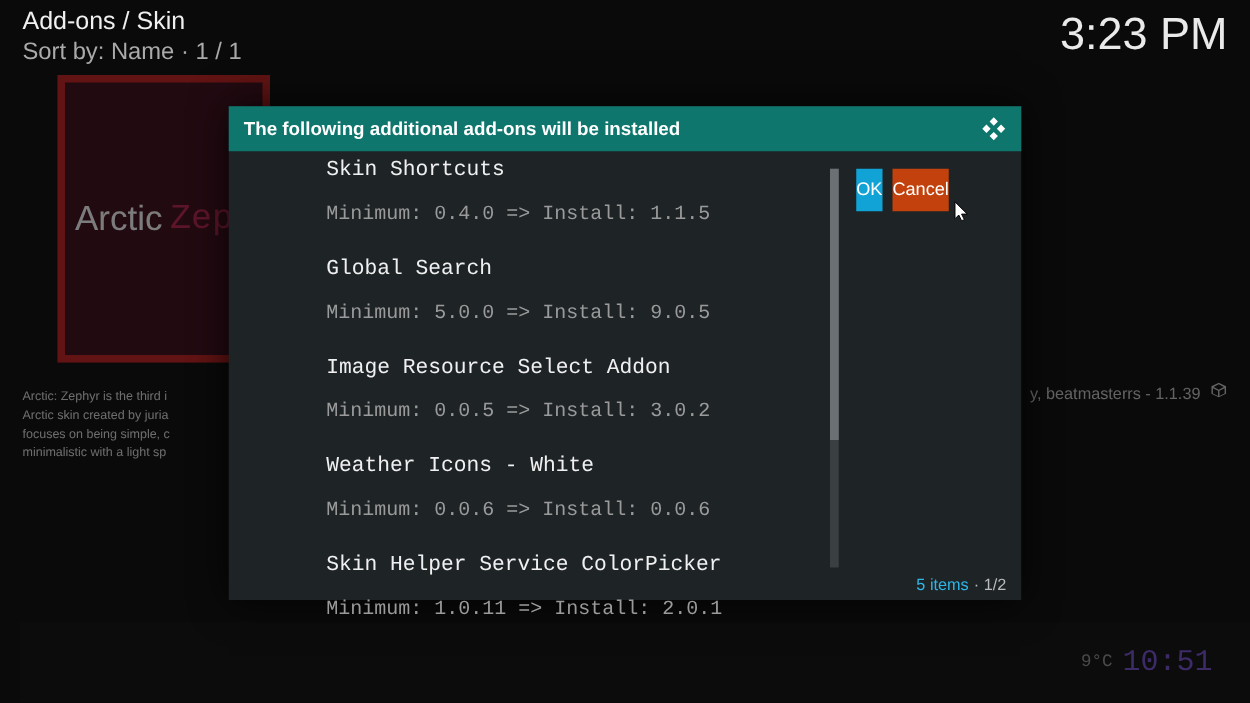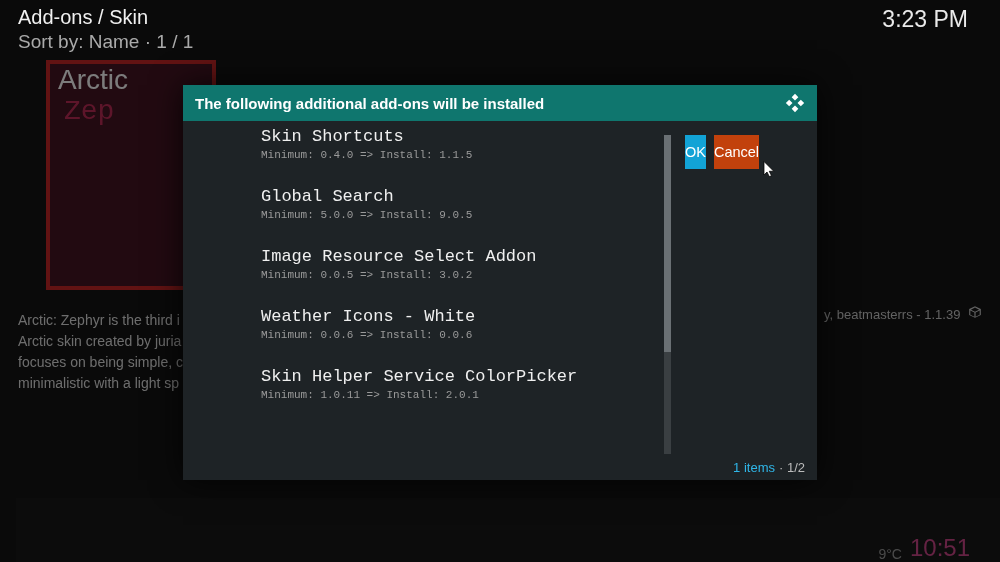--- a/index.html
+++ b/index.html
@@ -6,56 +6,55 @@
 body {
   width: 1000px; height: 562px;
   background: #0a0a0a;
   font-family: "Segoe UI", Arial, sans-serif;
   color: #e8e8e8;
   overflow: hidden;
   position: relative;
 }
 .header {
   display: flex; justify-content: space-between; align-items: flex-start;
-  padding: 6px 32px 0 18px;
+  padding: 6px 18px 0 18px;
 }
 .breadcrumb { font-size: 20px; font-weight: 300; color: #f0f0f0; }
 .sort-line { font-size: 19px; color: #aaa; margin-top: 2px; }
-.clock { font-size: 23px; font-weight: 300; color: #eaeaea; }
+.clock { font-size: 36px; font-weight: 300; color: #eaeaea; }
 
 .bg-content {
   position: absolute; top: 60px; left: 18px; width: 260px;
   color: #ccc; opacity: 0.5;
 }
 .skin-card {
   width: 170px; height: 230px; background: #3a0a18;
   margin-left: 28px; margin-bottom: 20px;
-  display: flex; align-items: flex-start; padding-left: 8px;
-  border: 4px solid #b91c1c;
-  flex-direction: column;
+  display: flex; align-items: center; padding-left: 8px;
+  border: 6px solid #b91c1c;
 }
 .skin-card .t1 { font-size: 28px; color: #eee; font-weight: 300; }
 .skin-card .t2 { font-size: 28px; color: #b0214b; font-weight: 300; margin-left: 6px; font-family: Liberation Mono, monospace; }
-.desc { font-size: 14px; line-height: 1.5; color: #d0d0d0; }
+.desc { font-size: 10px; line-height: 1.5; color: #d0d0d0; }
 
 .right-info {
   position: absolute; right: 18px; top: 305px;
   font-size: 13px; color: #bbb; opacity: 0.5;
 }
 .right-info .pkg { display: inline-block; margin-left:4px; }
 
 .bottom-bar {
   position: absolute; left: 16px; right: 0; bottom: 0; height: 64px;
   background: rgba(20,20,20,0.5);
   opacity: 0.4;
-  display: flex; align-items: flex-end; justify-content: flex-end;
-  padding: 0 30px; font-size: 14px; color: #aaa;
+  display: flex; align-items: center; justify-content: flex-end;
+  padding: 0 30px; font-size: 14px; color: #aaa; font-family: Liberation Mono, monospace;
 }
 .bottom-temp { margin-right: 8px; }
-.bottom-time { color: #ec4899; font-size: 24px; font-weight: 300; }
+.bottom-time { color: #8b5cf6; font-size: 24px; font-weight: 300; }
 
 
 .dialog {
   position: absolute; left: 183px; top: 85px;
   width: 634px; height: 395px;
   background: #1e2326;
   box-shadow: 0 0 30px rgba(0,0,0,0.8);
 }
 .dlg-header {
   height: 36px; background: #0f766e;
@@ -69,21 +68,21 @@
   display: flex; height: calc(100% - 36px - 26px);
 }
 .list-col {
   flex: 1; padding: 6px 0 0 0;
   position: relative;
   font-family: Liberation Mono, monospace;
 }
 .list-inner { padding: 0 20px 0 78px; }
 .addon-item { margin-bottom: 26px; }
 .addon-name { font-size: 17px; color: #f0f0f0; font-weight: 400; }
-.addon-sub { font-size: 11px; color: #9a9a9a; margin-top: 3px; }
+.addon-sub { font-size: 16px; color: #9a9a9a; margin-top: 16px; }
 
 .scrollbar {
   position: absolute; right: 6px; top: 14px; bottom: 0;
   width: 7px; background: #3a3f42;
 }
 .scroll-thumb {
   position: absolute; top: 0; width: 100%; height: 68%;
   background: #6a7074;
 }
 
@@ -185,20 +184,20 @@
       </div>
     </div>
 
     <div class="btn-col">
       <div class="dlg-btn ok">OK</div>
       <div class="dlg-btn">Cancel</div>
     </div>
   </div>
 
   <div class="dlg-footer">
-    <span class="count">1 items</span>
+    <span class="count">5 items</span>
     <span class="page"> · 1/2</span>
   </div>
 </div>
 
 <svg class="cursor" viewBox="0 0 24 24">
   <path fill="#fff" stroke="#000" stroke-width="1" d="M4 2l0 18 4-4 3 6 3-1-3-6 6 0z"></path>
 </svg>
 
 </body></html>

